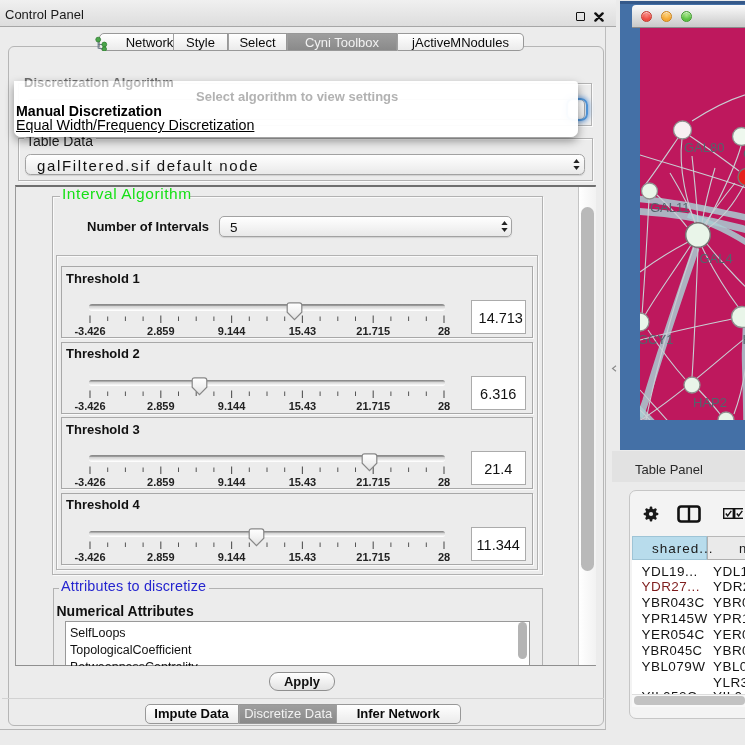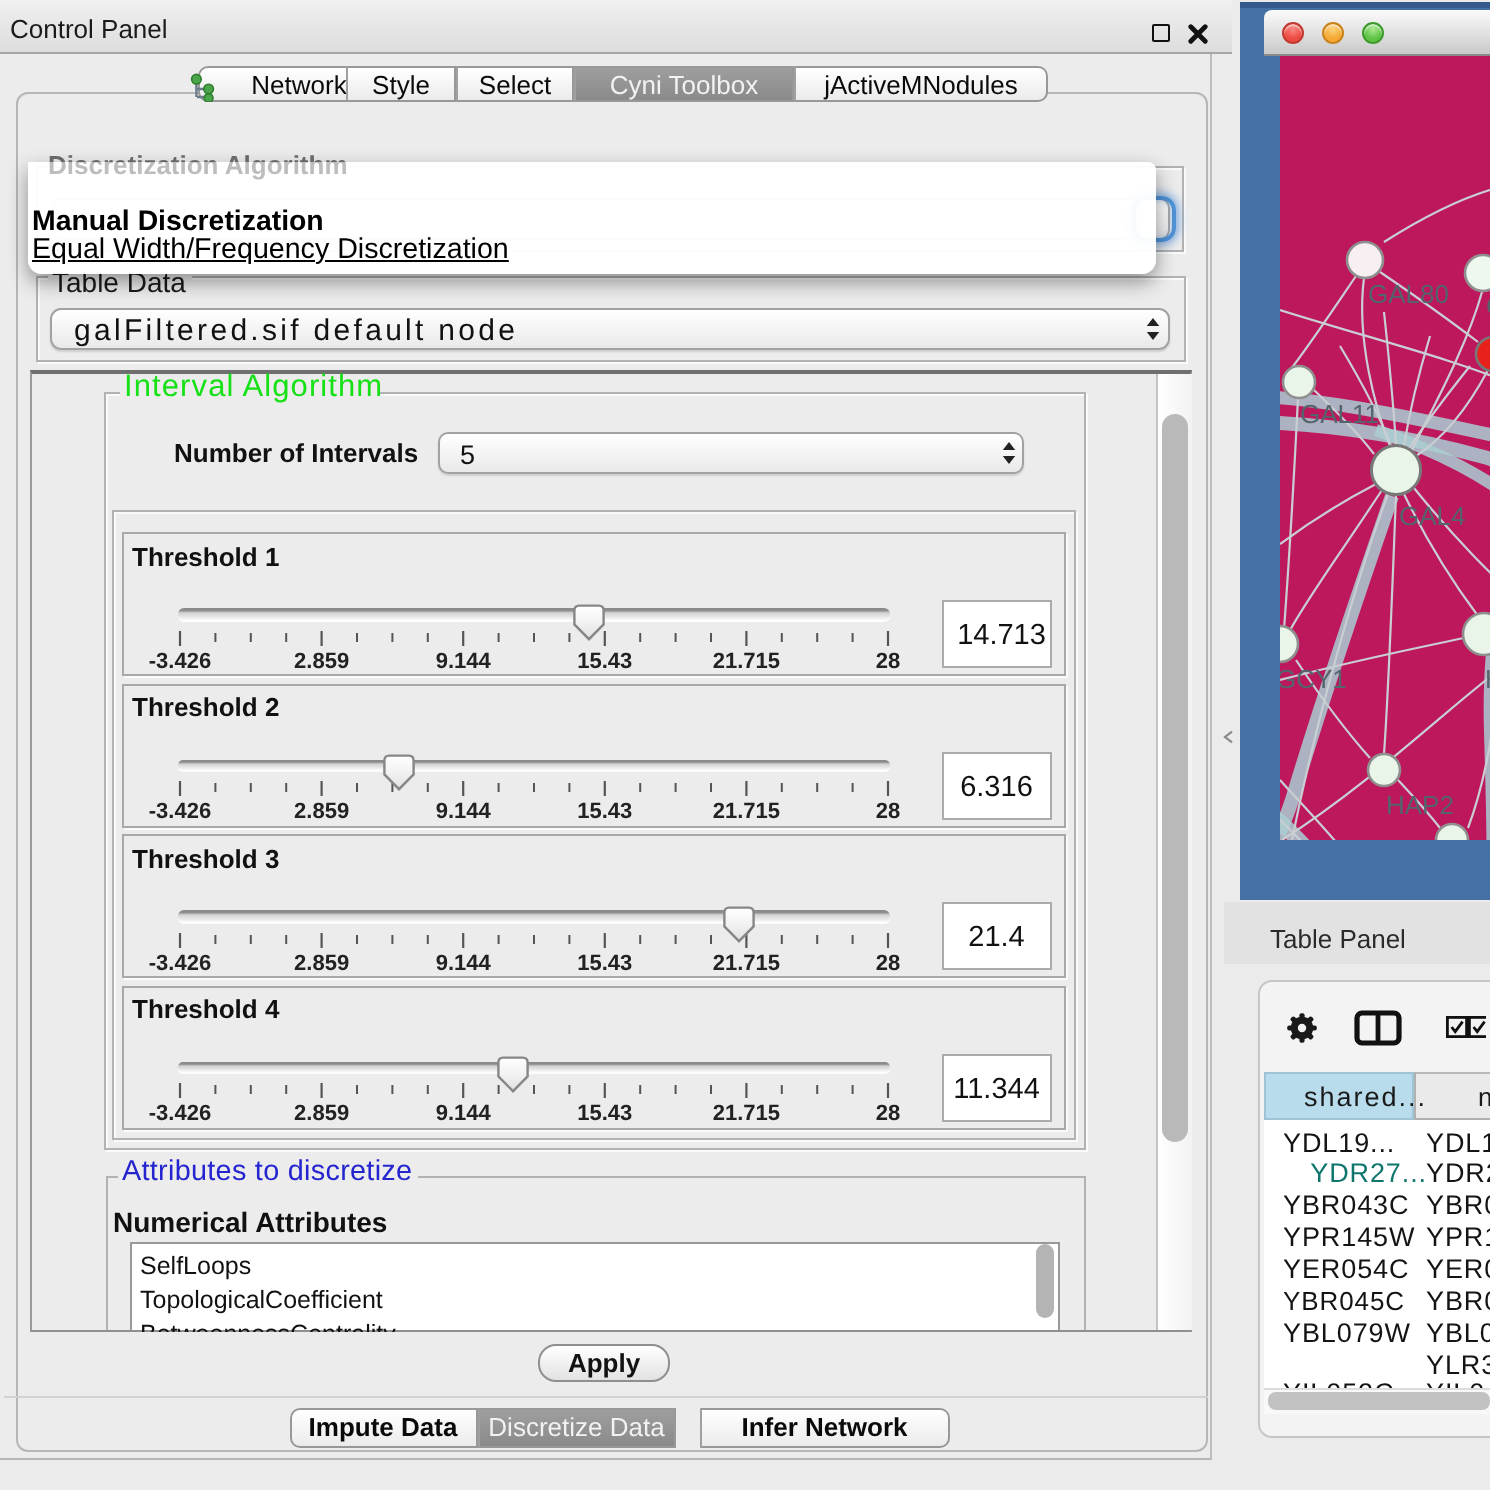--- a/index.html
+++ b/index.html
@@ -228,31 +228,32 @@
 <div style="position:absolute;left:56.5px;top:602.5px;width:160px;height:13px;font-size:14px;font-weight:bold;color:#111;">Numerical Attributes</div>
 <div style="position:absolute;left:65px;top:620.5px;width:465px;height:44.5px;background:#ffffff;border:1px solid #999;border-bottom:none;"></div>
 <div style="position:absolute;left:517.5px;top:622px;width:9.5px;height:37px;background:#b4b4b4;border-radius:5px;"></div>
 <div style="position:absolute;left:70px;top:642.5px;width:300px;height:12px;font-size:12.5px;color:#111;">TopologicalCoefficient</div>
 <div style="position:absolute;left:70px;top:625.5px;width:300px;height:12px;font-size:12.5px;color:#111;">SelfLoops</div>
 <div style="position:absolute;left:70px;top:659.5px;width:300px;height:6px;font-size:12.5px;color:#111;overflow:hidden;">BetweennessCentrality</div>
 <div style="position:absolute;left:269px;top:671.5px;width:66px;height:19.5px;background:linear-gradient(#ffffff,#e2e2e2);border:1px solid #8f8f8f;border-radius:9px;font-size:13px;font-weight:bold;color:#111;text-align:center;line-height:18px;">Apply</div>
 <div style="position:absolute;left:2px;top:697.5px;width:602px;height:1px;background:#d2d2d2;"></div>
 <div style="position:absolute;left:144.5px;top:704px;width:94.0px;height:19.5px;background:linear-gradient(#ffffff,#ebebeb);border-radius:5px 0 0 5px;border:1px solid #989898;color:#0a0a0a;font-size:13px;font-weight:bold;line-height:18.5px;text-align:center;">Impute Data</div>
 <div style="position:absolute;left:238.5px;top:704px;width:99.5px;height:19.5px;background:linear-gradient(#9e9e9e,#8a8a8a);border:1px solid #989898;border-left:1px solid #a0a0a0;color:#f2f2f2;font-size:13px;font-weight:normal;line-height:18.5px;text-align:center;">Discretize Data</div>
-<div style="position:absolute;left:350px;top:704px;width:124.5px;height:19.5px;background:linear-gradient(#ffffff,#ebebeb);border-radius:0 5px 5px 0;border:1px solid #989898;border-left:1px solid #a0a0a0;color:#0a0a0a;font-size:13px;font-weight:bold;line-height:18.5px;text-align:center;">Infer Network</div>
+<div style="position:absolute;left:336px;top:704px;width:124.5px;height:19.5px;background:linear-gradient(#ffffff,#ebebeb);border-radius:0 5px 5px 0;border:1px solid #989898;border-left:1px solid #a0a0a0;color:#0a0a0a;font-size:13px;font-weight:bold;line-height:18.5px;text-align:center;">Infer Network</div>
 <svg style="position:absolute;left:611px;top:365px;" width="6" height="7" viewBox="0 0 6 7">
       <path d="M5,0.8 L1.5,3.5 L5,6.2" fill="none" stroke="#8a8a8a" stroke-width="1.1"></path>
     </svg>
 <div style="position:absolute;left:14px;top:80.5px;width:563.5px;height:56.5px;background:rgba(255,255,255,0.96);border-radius:0 4px 7px 7px;box-shadow:0 4px 10px rgba(0,0,0,0.4);"></div>
 <div style="position:absolute;left:24px;top:76px;width:220px;height:4.5px;overflow:hidden;">
       <div style="font-size:13px;font-weight:bold;color:#686868;margin-top:-1.5px;">Discretization Algorithm</div>
     </div>
 <div style="position:absolute;left:24px;top:80.5px;width:220px;height:9px;overflow:hidden;">
       <div style="font-size:13px;font-weight:bold;color:#bdbdbd;margin-top:-6px;">Discretization Algorithm</div>
     </div>
+<div style="position:absolute;left:196px;top:88.5px;width:260px;height:13px;font-size:13px;font-weight:bold;color:#b2b2b2;">Select algorithm to view settings</div>
 <div style="position:absolute;left:16px;top:102.5px;width:260px;height:14px;font-size:14.2px;font-weight:bold;color:#000;">Manual Discretization</div>
 <div style="position:absolute;left:16px;top:117px;width:300px;height:14px;font-size:14.3px;color:#000;text-decoration:underline;">Equal Width/Frequency Discretization</div>
 <div style="position:absolute;left:620px;top:1px;width:125px;height:449px;background:#4470a6;"></div>
 <div style="position:absolute;left:620px;top:1px;width:125px;height:3px;background:#35598a;"></div>
 <div style="position:absolute;left:632px;top:5px;width:113px;height:23px;background:linear-gradient(#fbfbfb,#c9c9c9);border-bottom:1px solid #8a8a8a;border-radius:4px 0 0 0;"></div>
 <div style="position:absolute;left:641.0px;top:11px;width:11px;height:11px;border-radius:50%;background:radial-gradient(circle at 50% 30%,#f98983,#ed4b42 60%,#ed4b42);border:1px solid #c0392f;box-shadow:inset 0 1px 1px rgba(255,255,255,0.7);"></div>
 <div style="position:absolute;left:660.5px;top:11px;width:11px;height:11px;border-radius:50%;background:radial-gradient(circle at 50% 30%,#fcd37e,#f5a933 60%,#f5a933);border:1px solid #c9831a;box-shadow:inset 0 1px 1px rgba(255,255,255,0.7);"></div>
 <div style="position:absolute;left:680.5px;top:11px;width:11px;height:11px;border-radius:50%;background:radial-gradient(circle at 50% 30%,#abe88e,#5dc344 60%,#5dc344);border:1px solid #3f9a2c;box-shadow:inset 0 1px 1px rgba(255,255,255,0.7);"></div>
 <div style="position:absolute;left:640px;top:28px;width:113px;height:392px;background:#be185d;overflow:hidden;">
 <svg width="125" height="392" viewBox="0 0 125 392" style="position:absolute;left:0;top:0;">
@@ -334,21 +335,21 @@
       <rect x="11.7" y="1.7" width="9.6" height="9.6" fill="none" stroke="#111" stroke-width="1.4"></rect>
       <path d="M13.8,6.5 L15.6,8.8 L19.3,3.8" fill="none" stroke="#111" stroke-width="1.4"></path>
     </svg>
 <div style="position:absolute;left:632px;top:536px;width:75px;height:24px;background:#b8dcec;border:1px solid #9ec4d6;"></div>
 <div style="position:absolute;left:707px;top:536px;width:38px;height:24px;background:#eaeaea;border-top:1px solid #b8b8b8;border-bottom:1px solid #b0b0b0;border-left:1px solid #b0b0b0;"></div>
 <div style="position:absolute;left:652px;top:541px;width:60px;height:14px;font-size:13.5px;letter-spacing:1px;color:#1a1a1a;white-space:nowrap;">shared...</div>
 <div style="position:absolute;left:739px;top:541px;width:20px;height:14px;font-size:13px;color:#1a1a1a;overflow:hidden;">na</div>
 <div style="position:absolute;left:632px;top:560px;width:113px;height:134px;background:#fff;overflow:hidden;"></div>
 <div style="position:absolute;left:641.5px;top:563.5px;width:72px;height:13px;font-size:13.5px;letter-spacing:0.45px;color:#141414;overflow:hidden;">YDL19...</div>
 <div style="position:absolute;left:713px;top:563.5px;width:35px;height:13px;font-size:13.5px;letter-spacing:0.45px;color:#141414;overflow:hidden;">YDL1</div>
-<div style="position:absolute;left:641.5px;top:579.4px;width:72px;height:13px;font-size:13.5px;letter-spacing:0.45px;color:#0f766e;overflow:hidden;text-align:right;">YDR27...</div>
+<div style="position:absolute;left:641.5px;top:579.4px;width:72px;height:13px;font-size:13.5px;letter-spacing:0.45px;color:#7f1d1d;overflow:hidden;">YDR27...</div>
 <div style="position:absolute;left:713px;top:579.4px;width:35px;height:13px;font-size:13.5px;letter-spacing:0.45px;color:#141414;overflow:hidden;">YDR2</div>
 <div style="position:absolute;left:641.5px;top:595.2px;width:72px;height:13px;font-size:13.5px;letter-spacing:0.45px;color:#141414;overflow:hidden;">YBR043C</div>
 <div style="position:absolute;left:713px;top:595.2px;width:35px;height:13px;font-size:13.5px;letter-spacing:0.45px;color:#141414;overflow:hidden;">YBR0</div>
 <div style="position:absolute;left:641.5px;top:611.1px;width:72px;height:13px;font-size:13.5px;letter-spacing:0.45px;color:#141414;overflow:hidden;">YPR145W</div>
 <div style="position:absolute;left:713px;top:611.1px;width:35px;height:13px;font-size:13.5px;letter-spacing:0.45px;color:#141414;overflow:hidden;">YPR1</div>
 <div style="position:absolute;left:641.5px;top:627.0px;width:72px;height:13px;font-size:13.5px;letter-spacing:0.45px;color:#141414;overflow:hidden;">YER054C</div>
 <div style="position:absolute;left:713px;top:627.0px;width:35px;height:13px;font-size:13.5px;letter-spacing:0.45px;color:#141414;overflow:hidden;">YER0</div>
 <div style="position:absolute;left:641.5px;top:642.9px;width:72px;height:13px;font-size:13px;letter-spacing:0.45px;color:#141414;overflow:hidden;">YBR045C</div>
 <div style="position:absolute;left:713px;top:642.9px;width:35px;height:13px;font-size:13.5px;letter-spacing:0.45px;color:#141414;overflow:hidden;">YBR0</div>
 <div style="position:absolute;left:641.5px;top:658.7px;width:72px;height:13px;font-size:13.5px;letter-spacing:0.45px;color:#141414;overflow:hidden;">YBL079W</div>

